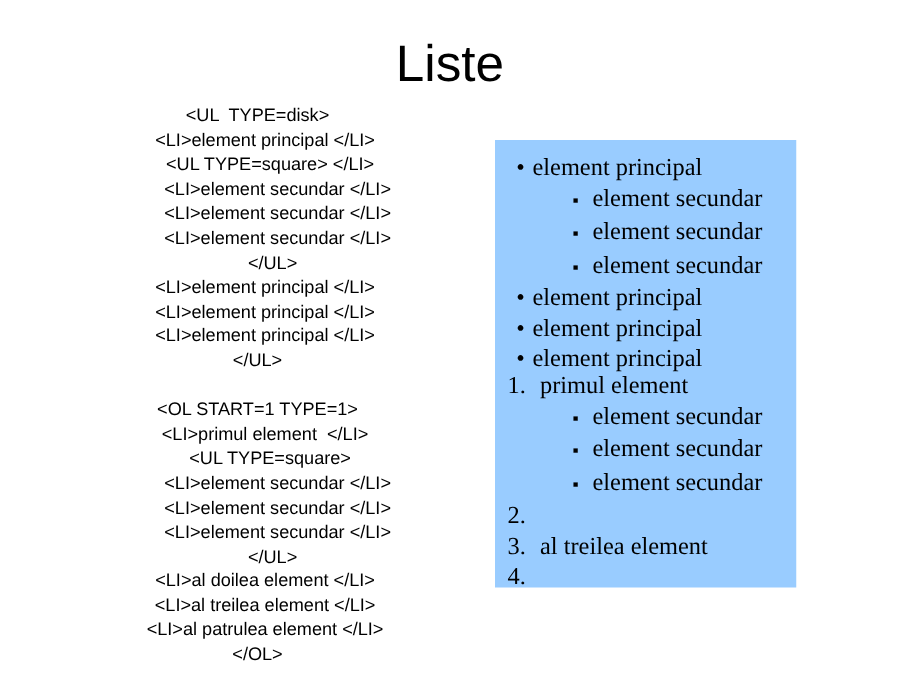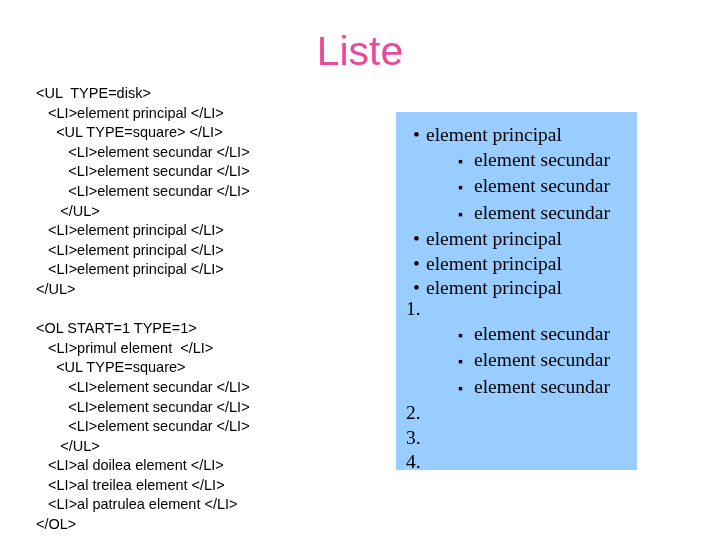--- a/index.html
+++ b/index.html
@@ -25,31 +25,32 @@
   #slide-title {
     position: absolute;
     left: 0;
     top: 26px;
     width: 720px;
     text-align: center;
     font-family: "Liberation Sans", sans-serif;
     font-size: 41px;
     font-weight: normal;
     line-height: 50px;
-    color: #ec4899;
+    color: #000000;
     letter-spacing: 0px;
     white-space: nowrap;
   }
 
   
   #code-panel {
     position: absolute;
     left: 36px;
     top: 84px;
     width: 340px;
+    text-align: center;
   }
   .code-block {
     font-family: "Liberation Sans", sans-serif;
     font-size: 14.5px;
     line-height: 19.6px;
     color: #000000;
     white-space: pre;
   }
   .code-line {
     white-space: pre;
@@ -184,38 +185,40 @@
             <span class="marker-disc">•</span>
             <span class="item-text">element principal</span>
           </li>
         </ul>
     </div>
 
     <div id="ol-section">
       <ol class="render-list" id="ol-items">
           <li class="num-item">
             <span class="marker-num">1.</span>
+            <span class="item-text">primul element</span>
           </li>
           <li class="lvl2-item">
             <span class="marker-square">▪</span>
             <span class="item-text">element secundar</span>
           </li>
           <li class="lvl2-item">
             <span class="marker-square">▪</span>
             <span class="item-text">element secundar</span>
           </li>
           <li class="lvl2-item">
             <span class="marker-square">▪</span>
             <span class="item-text">element secundar</span>
           </li>
           <li class="num-item">
             <span class="marker-num">2.</span>
           </li>
           <li class="num-item">
             <span class="marker-num">3.</span>
+            <span class="item-text">al treilea element</span>
           </li>
           <li class="num-item">
             <span class="marker-num">4.</span>
           </li>
         </ol>
     </div>
 
   </div>
 
 </div>

